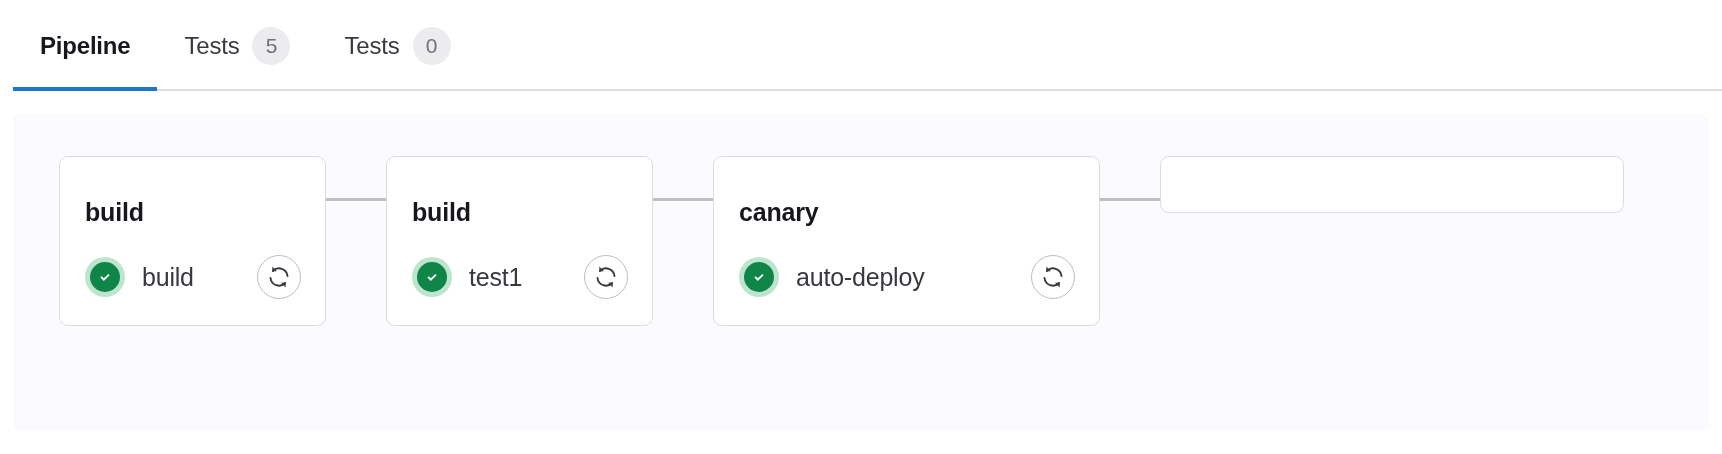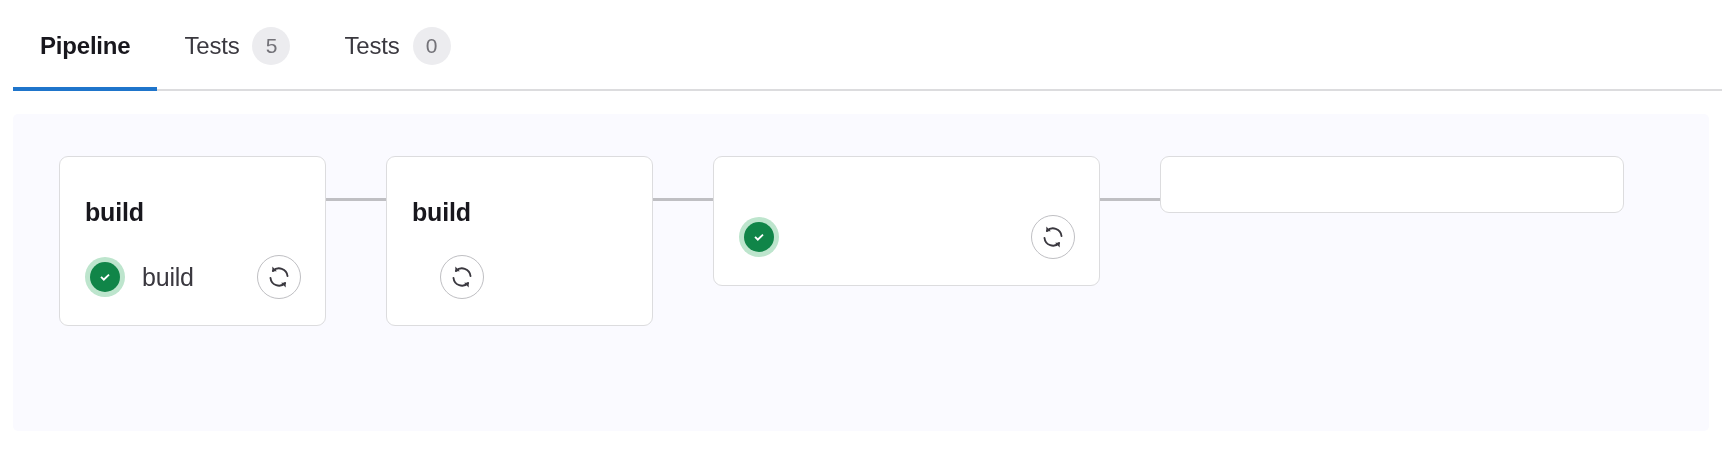--- a/index.html
+++ b/index.html
@@ -235,45 +235,59 @@
     </div>
 
     <div class="connector"></div>
 
     <div class="stage" style="min-width:267px">
       <div class="stage-header">
         <span class="stage-title">build</span>
       </div>
       <div class="jobs">
         <div class="job">
+          <div class="job-main">
+            <span class="status success">
+              <span class="core">
+                <svg width="17" height="17" viewBox="0 0 16 16" aria-hidden="true">
+                  <path d="M6.4 11.2 3.2 8.1l1.2-1.2 2 1.9 4.3-4.2 1.2 1.2z" fill="#ffffff"></path>
+                </svg>
+              </span>
+            </span>
+            <span class="job-name">test1</span>
+          </div>
           <button class="action">
             <svg width="24" height="24" viewBox="0 0 24 24" fill="none" stroke="#3a383f" stroke-width="1.9" stroke-linecap="round" stroke-linejoin="round" aria-hidden="true">
               <path d="M20.5 11a8.5 8.5 0 0 0-14.6-5"></path>
               <polyline points="5.3 1.6 5.3 6.2 9.9 6.2" fill="#3a383f" stroke="none"></polyline>
               <path d="M3.5 13a8.5 8.5 0 0 0 14.6 5"></path>
               <polyline points="18.7 22.4 18.7 17.8 14.1 17.8" fill="#3a383f" stroke="none"></polyline>
             </svg>
           </button>
         </div>
       </div>
     </div>
 
     <div class="connector"></div>
 
     <div class="stage" style="min-width:387px">
+      <div class="stage-header">
+        <span class="stage-title">canary</span>
+      </div>
       <div class="jobs">
         <div class="job">
           <div class="job-main">
             <span class="status success">
               <span class="core">
                 <svg width="17" height="17" viewBox="0 0 16 16" aria-hidden="true">
                   <path d="M6.4 11.2 3.2 8.1l1.2-1.2 2 1.9 4.3-4.2 1.2 1.2z" fill="#ffffff"></path>
                 </svg>
               </span>
             </span>
+            <span class="job-name">auto-deploy</span>
           </div>
           <button class="action">
             <svg width="24" height="24" viewBox="0 0 24 24" fill="none" stroke="#3a383f" stroke-width="1.9" stroke-linecap="round" stroke-linejoin="round" aria-hidden="true">
               <path d="M20.5 11a8.5 8.5 0 0 0-14.6-5"></path>
               <polyline points="5.3 1.6 5.3 6.2 9.9 6.2" fill="#3a383f" stroke="none"></polyline>
               <path d="M3.5 13a8.5 8.5 0 0 0 14.6 5"></path>
               <polyline points="18.7 22.4 18.7 17.8 14.1 17.8" fill="#3a383f" stroke="none"></polyline>
             </svg>
           </button>
         </div>

